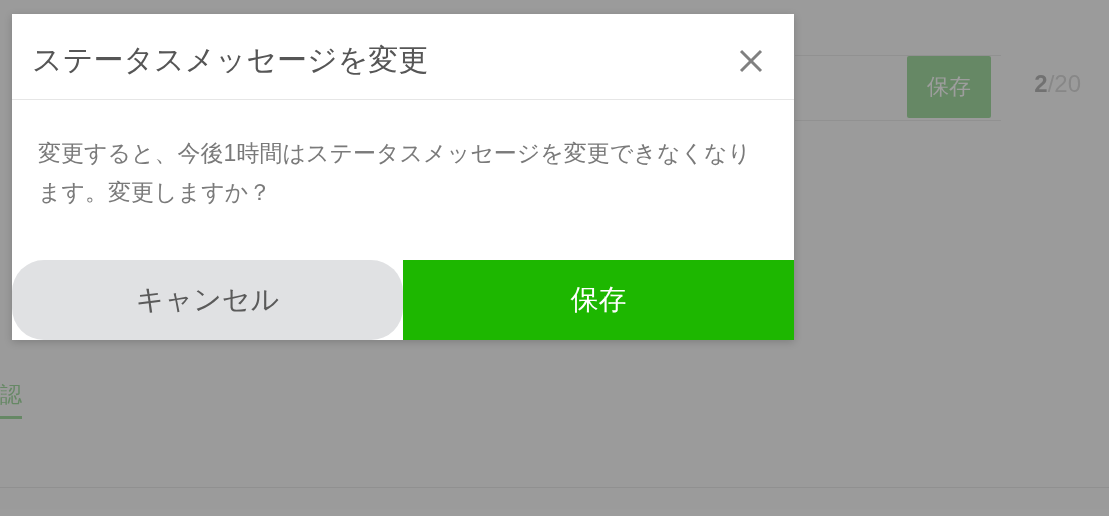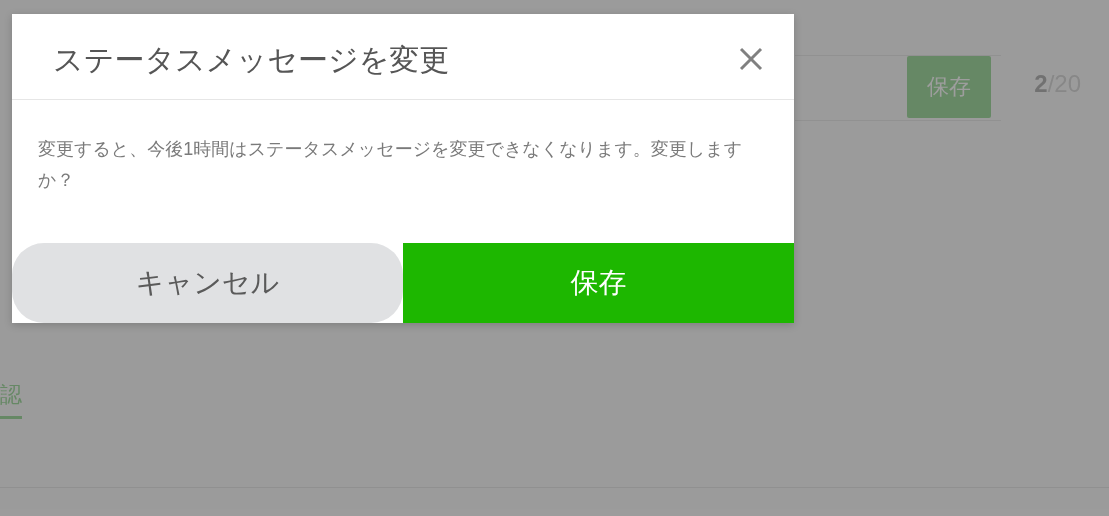--- a/index.html
+++ b/index.html
@@ -84,41 +84,41 @@
       left: 12px;
       width: 782px;
       background: #fff;
       box-shadow: 0 2px 8px rgba(0,0,0,0.18);
       z-index: 10;
       display: flex;
       flex-direction: column;
     }
     .modal-header {
       display: flex;
-      align-items: flex-start;
+      align-items: center;
       justify-content: space-between;
-      padding: 26px 24px 18px 41px;
+      padding: 26px 24px 18px 20px;
       border-bottom: 1px solid #e6e6e6;
     }
     .modal-title {
       font-size: 30px;
       color: #565656;
       font-weight: 400;
     }
     .close-btn {
       background: none;
       border: none;
       cursor: pointer;
       padding: 6px;
       color: #808080;
     }
     .close-btn svg { display: block; }
     .modal-body {
       padding: 34px 26px 48px 26px;
-      font-size: 18px;
+      font-size: 23px;
       line-height: 1.7;
       color: #7a7a7a;
     }
     .modal-actions {
       display: flex;
       width: 100%;
     }
     .btn {
       flex: 1;
       height: 80px;

